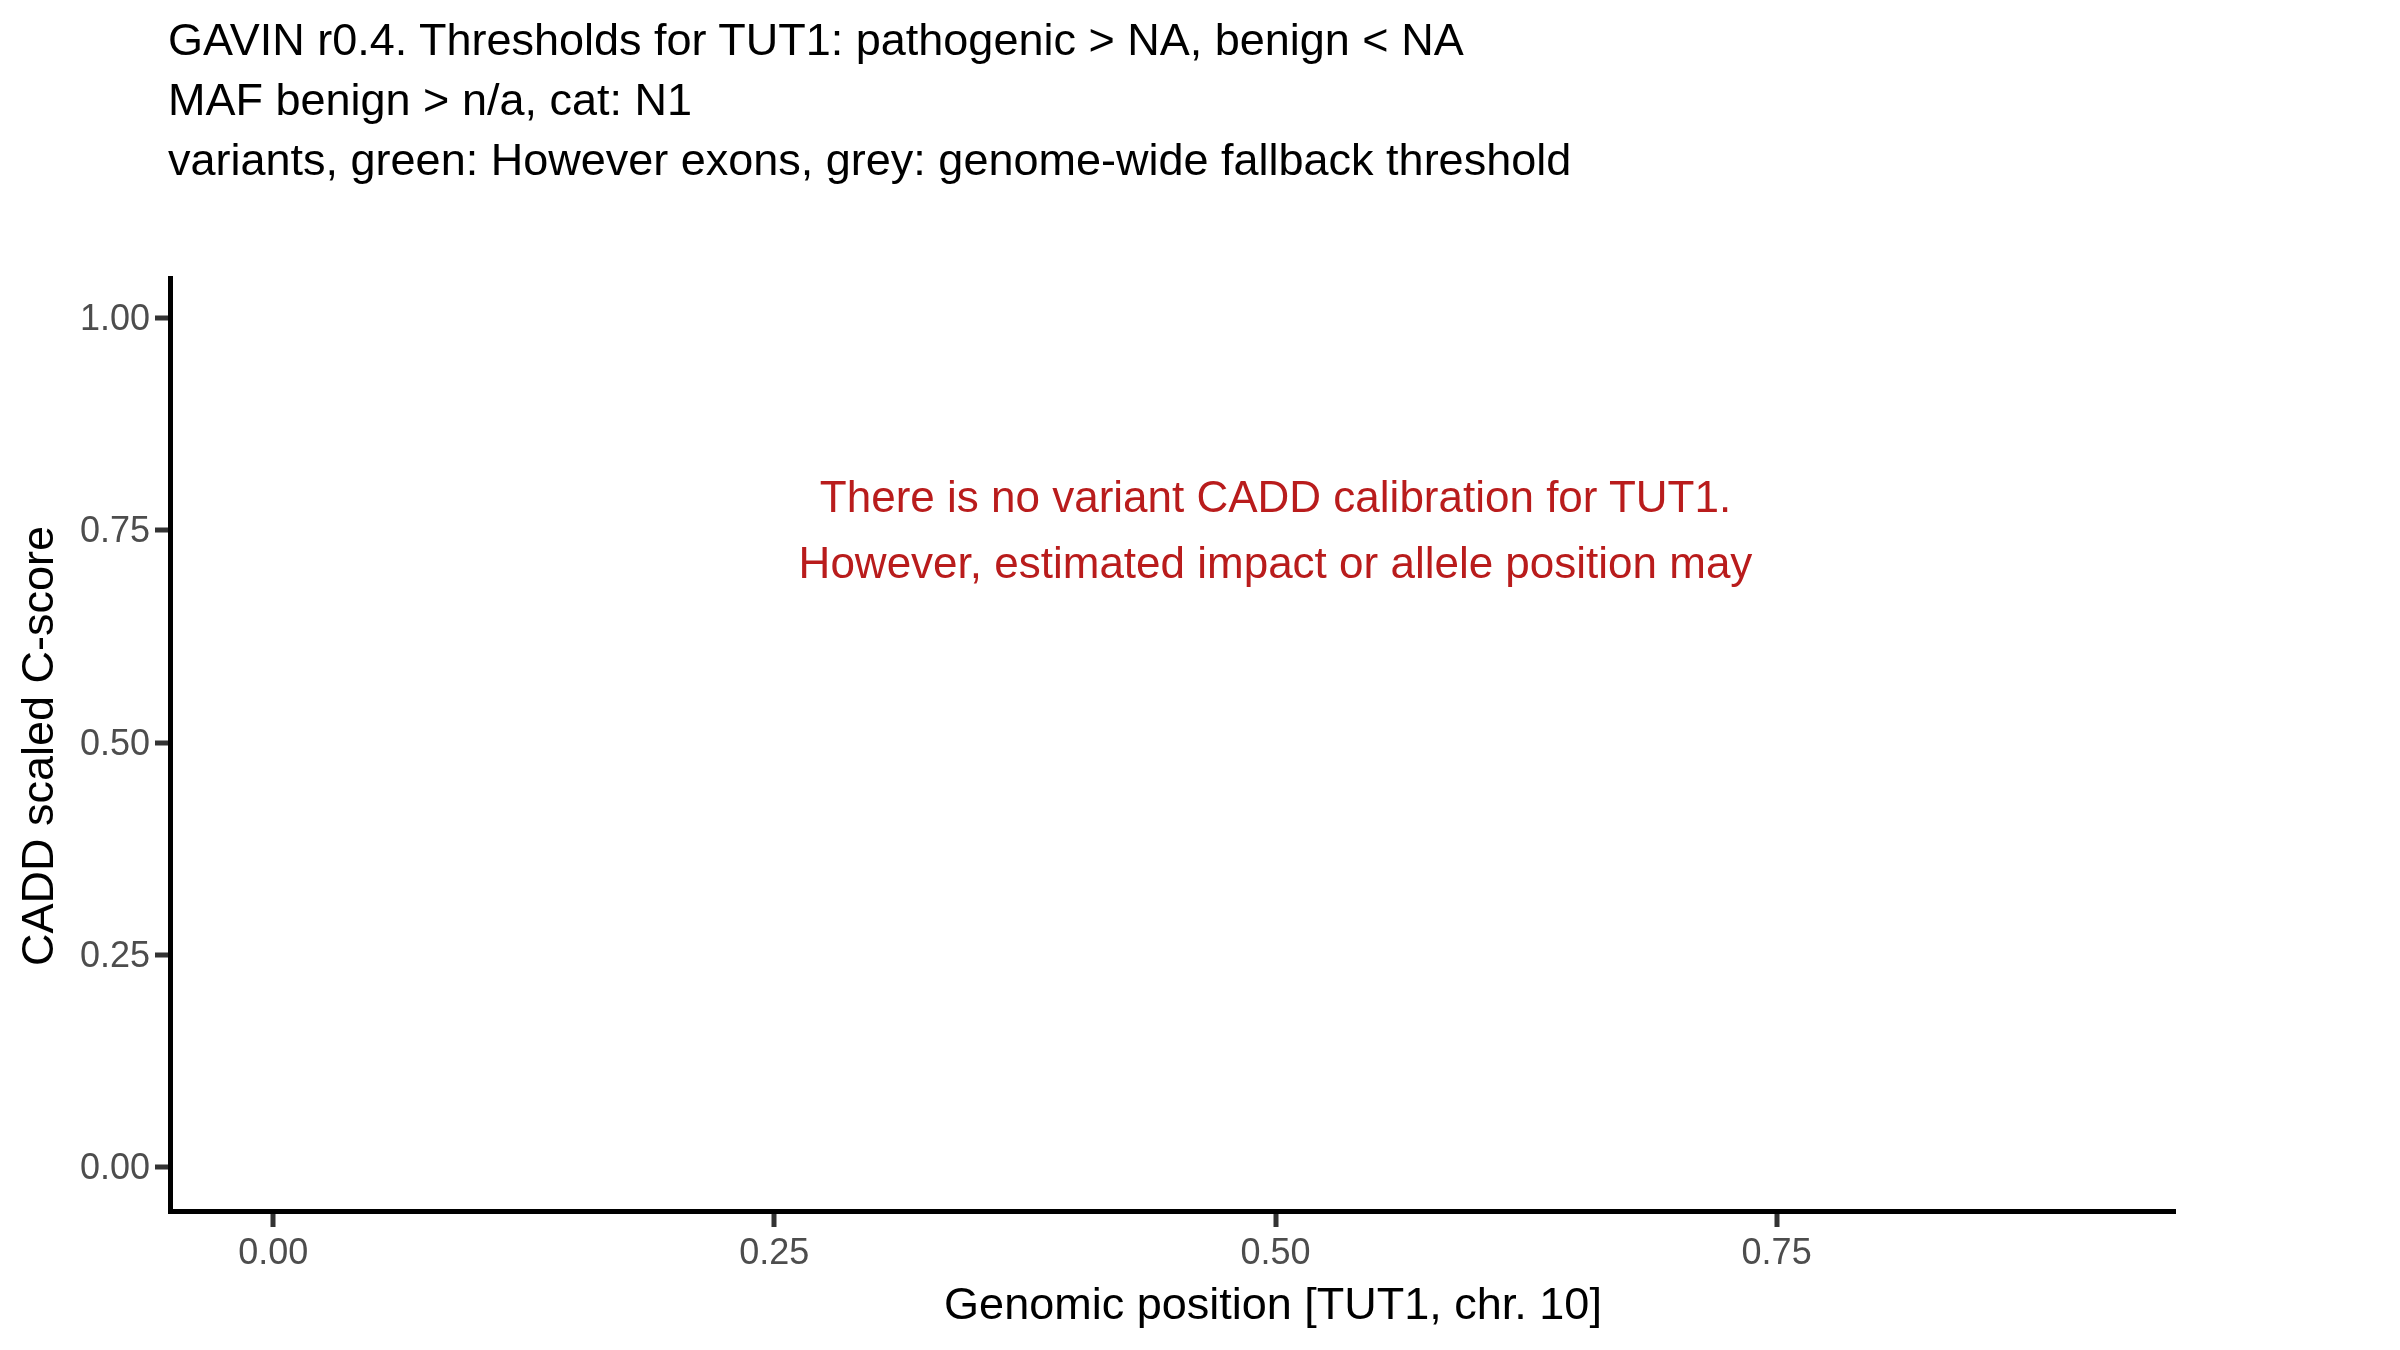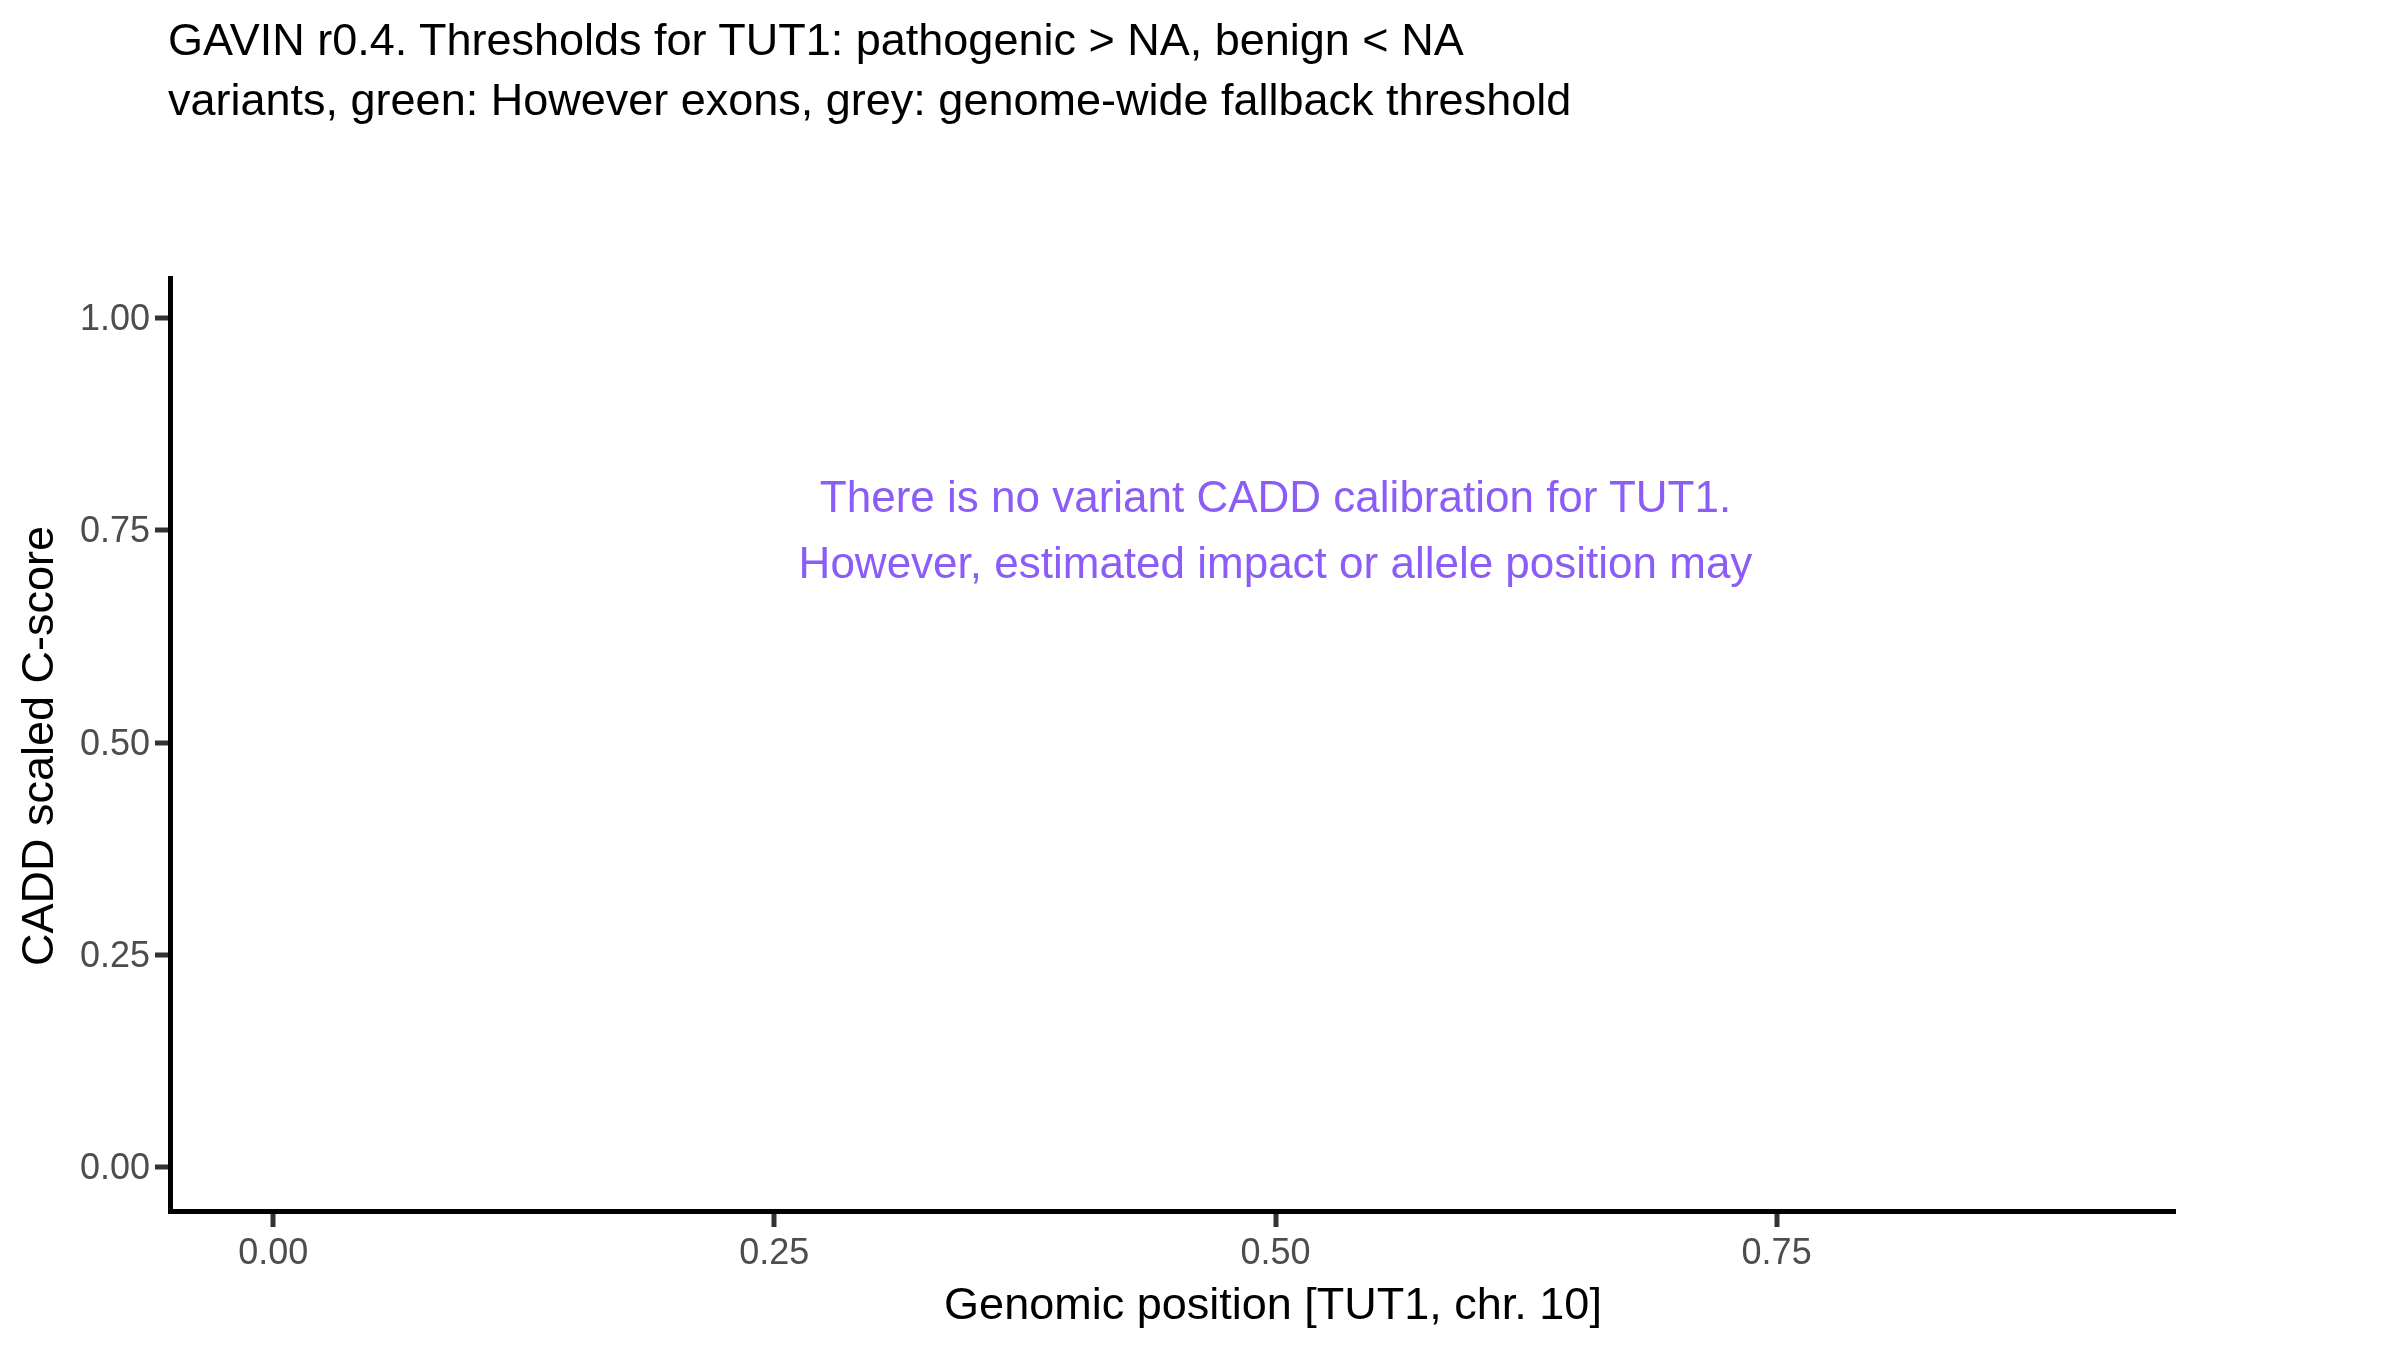--- a/index.html
+++ b/index.html
@@ -71,21 +71,21 @@
     white-space: nowrap;
   }
   .annotation {
     position: absolute;
     left: 50%;
     top: 27.27%;
     transform: translate(-50%, -50%);
     text-align: center;
     font-size: 44px;
     line-height: 66px;
-    color: #8b5cf6;
+    color: #b91c1c;
     white-space: nowrap;
   }
   .x-title {
     position: absolute;
     left: 1273px;
     top: 1278px;
     transform: translateX(-50%);
     font-size: 45px;
     color: #000000;
     white-space: nowrap;
@@ -100,20 +100,21 @@
     white-space: nowrap;
   }
 </style>
 </head>
 <body>
 
 <div class="figure">
 
   <div class="title">
     <div>GAVIN r0.4. Thresholds for TUT1: pathogenic &gt; NA, benign &lt; NA</div>
+    <div>MAF benign &gt; n/a, cat: N1</div>
     <div>variants, green: However exons, grey: genome-wide fallback threshold</div>
   </div>
 
   <div class="y-title">CADD scaled C-score</div>
 
   <div class="panel">
     <div class="annotation">
       <div>There is no variant CADD calibration for TUT1.</div>
       <div>However, estimated impact or allele position may</div>
     </div>

